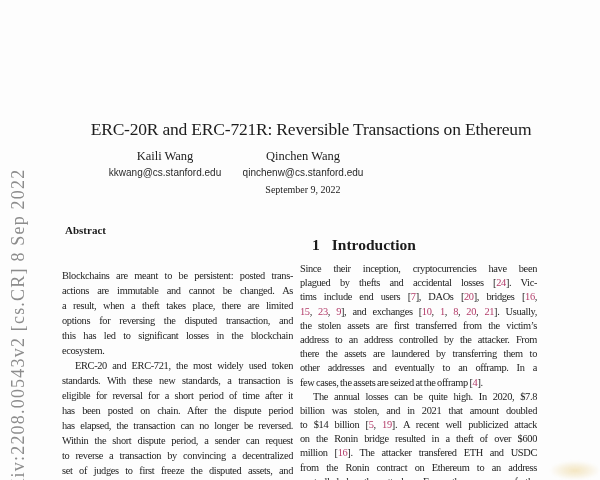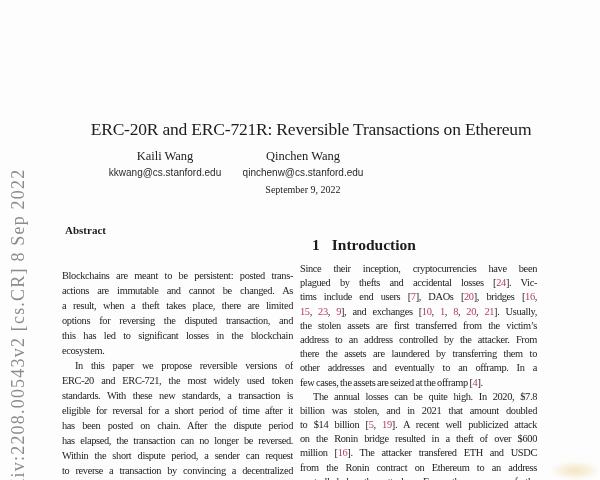--- a/index.html
+++ b/index.html
@@ -90,21 +90,20 @@
   <div class="col col-left">
       <div class="para">
         <div class="line">Blockchains are meant to be persistent: posted trans-</div>
         <div class="line">actions are immutable and cannot be changed.  As</div>
         <div class="line">a result, when a theft takes place, there are limited</div>
         <div class="line">options for reversing the disputed transaction, and</div>
         <div class="line">this has led to significant losses in the blockchain</div>
         <div class="line last">ecosystem.</div>
       </div>
       <div class="para indent">
-        <div class="line">In this paper we propose reversible versions of</div>
         <div class="line">ERC-20 and ERC-721, the most widely used token</div>
         <div class="line">standards. With these new standards, a transaction is</div>
         <div class="line">eligible for reversal for a short period of time after it</div>
         <div class="line">has been posted on chain.  After the dispute period</div>
         <div class="line">has elapsed, the transaction can no longer be reversed.</div>
         <div class="line">Within the short dispute period, a sender can request</div>
         <div class="line">to reverse a transaction by convincing a decentralized</div>
         <div class="line">set of judges to first freeze the disputed assets, and</div>
       </div>
     </div>

